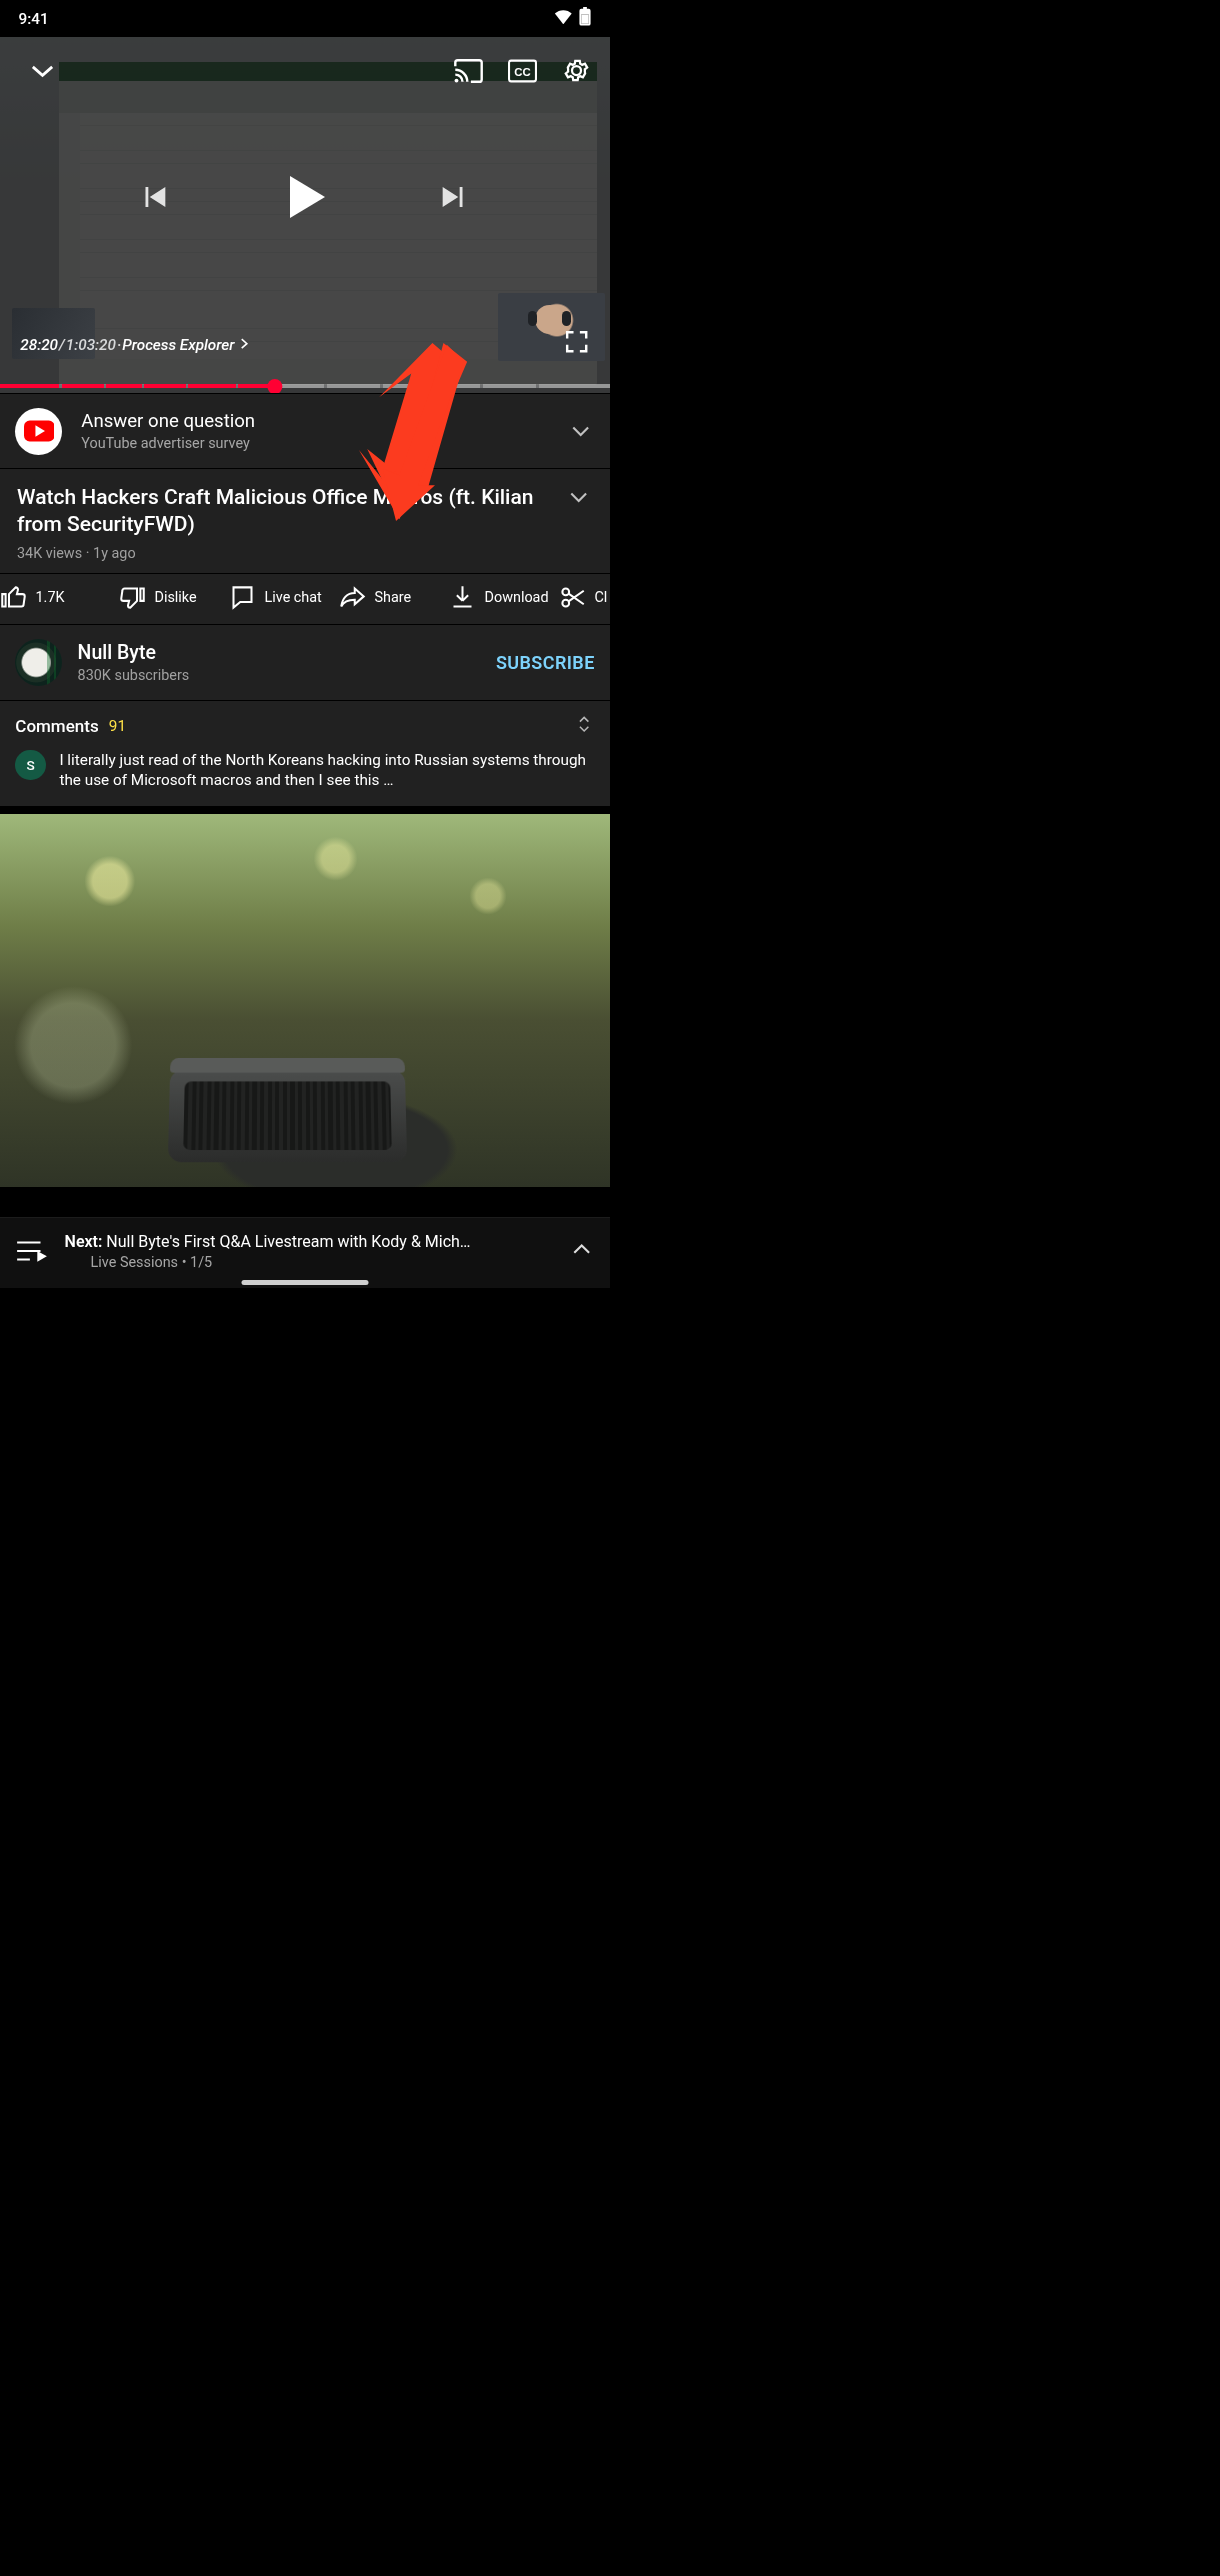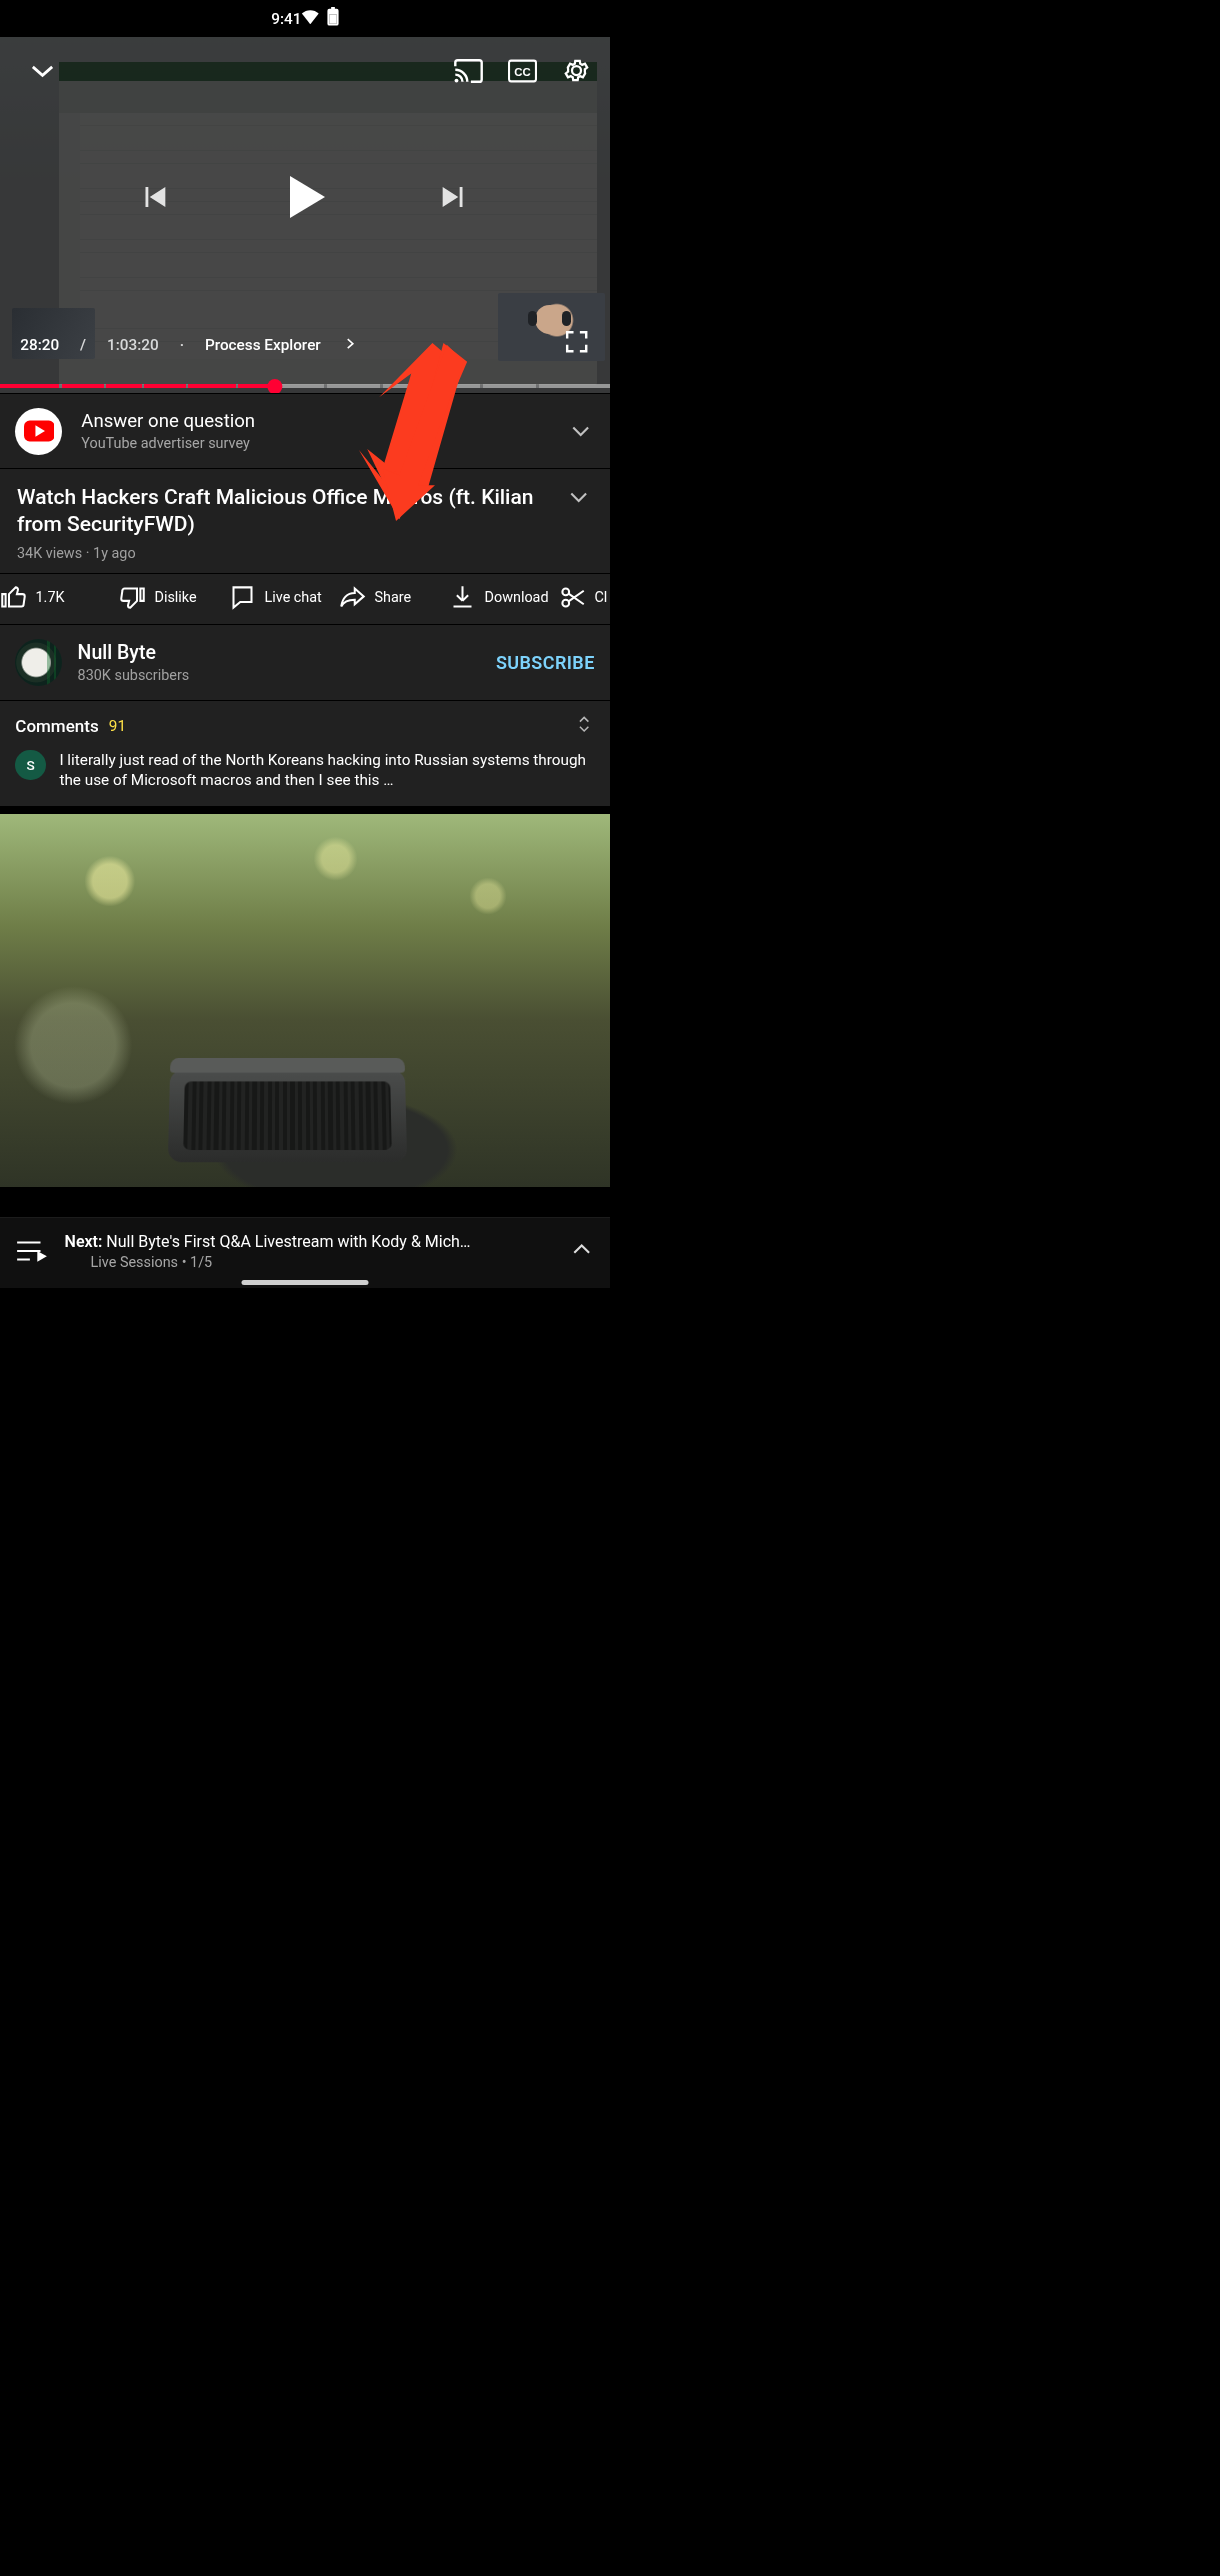--- a/index.html
+++ b/index.html
@@ -11,21 +11,21 @@
     color: #fff;
     overflow: hidden;
     position: relative;
     transform-origin: top left;
   }
   
   .status-bar {
     height: 37px;
     display: flex;
     align-items: center;
-    justify-content: center;
+    justify-content: space-between;
     padding: 0 18.6px;
     font-size: 15.3px;
     font-weight: 500;
   }
   .status-right { display: flex; align-items: center; gap: 6.8px; }
   .wifi-icon, .batt-icon { display: inline-block; }
   
   .player {
     position: relative;
     height: 356px;
@@ -89,22 +89,22 @@
   }
   .pip-head::before{ left:-6.8px; } .pip-head::after{ right:-6.8px; }
   .mini-thumb {
     position: absolute; left: 12px; bottom: 34px;
     width: 83px; height: 51px;
     background: linear-gradient(120deg,#2a2e33,#3c4045);
     border-radius: 1.7px;
   }
   .time-row {
     position: absolute; left: 20.3px; bottom: 39px;
-    display: flex; align-items: center; gap: 21px;
-    font-size: 15.3px; font-weight: 500;
+    display: flex; align-items: center; gap: 1px;
+    font-size: 15.3px; font-weight: 500; font-style: italic;
   }
   .time-sep { opacity: .8; }
   .dur { color: #d7d9da; }
   .chapter-name { font-weight: 500; }
   .chev-small svg { vertical-align: -1.7px; }
   .fullscreen-btn { position: absolute; right: 18.6px; bottom: 37px; width: 27px; height: 27px;}
   .progress-track {
     position: absolute; left: 0; right: 0; bottom: 5.1px; height: 4.2px;
     background: rgba(255,255,255,0.28);
     display: flex; gap: 2.5px;

